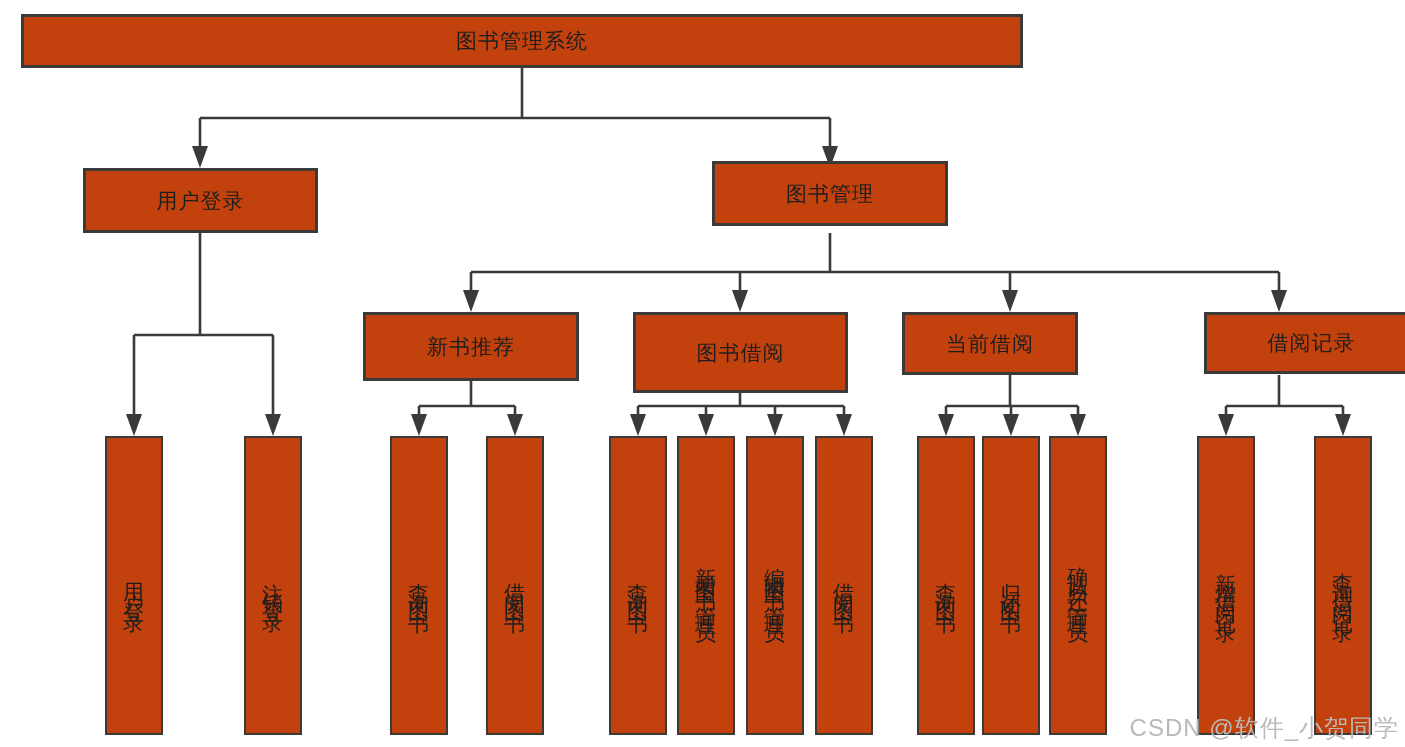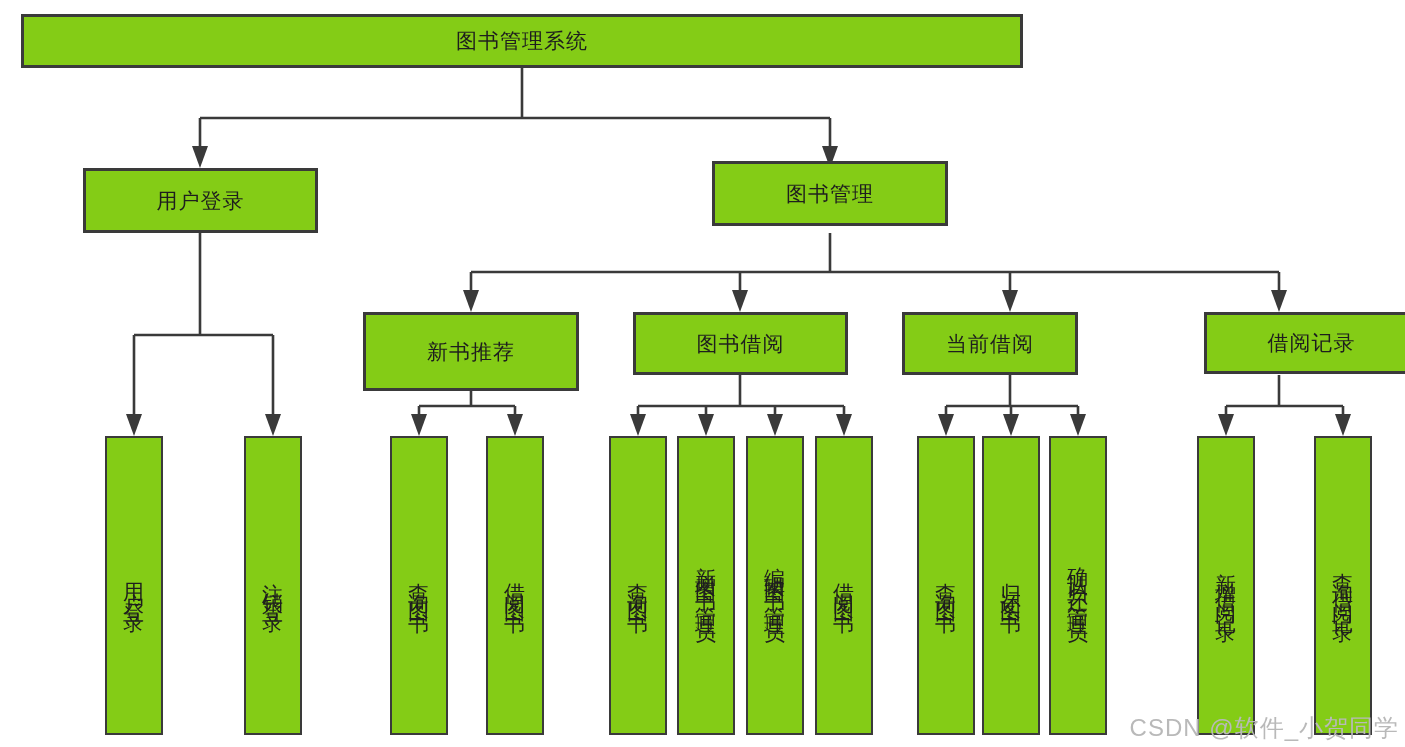--- a/index.html
+++ b/index.html
@@ -4,21 +4,21 @@
 <style>
   html,body { margin:0; padding:0; background:#ffffff; }
   .stage {
     position:relative; width:1405px; height:747px; background:#ffffff;
     font-family:"Liberation Sans","DejaVu Sans",sans-serif; overflow:hidden;
   }
   .wires { position:absolute; left:0; top:0; width:1405px; height:747px; }
   .ln { stroke:#3a3a3a; stroke-width:2.6; fill:none; }
   .ah { fill:#3a3a3a; stroke:none; }
   .box {
-    position:absolute; background:#84cc16; border:3px solid #3a3a3a;
+    position:absolute; background:#c2410c; border:3px solid #3a3a3a;
     box-sizing:border-box; display:flex; align-items:center; justify-content:center;
     color:#1e1e1e;
   }
   .hbox { font-size:21px; letter-spacing:1px; white-space:nowrap; }
   .vbox {
     writing-mode:vertical-rl; text-orientation:mixed;
     font-size:21px; letter-spacing:10px; line-height:1;
     border-width:2.6px;
   }
   .vbox.long { letter-spacing:8px; }
@@ -66,22 +66,22 @@
     <path class="ln" d="M1279 375 V406 M1226 406 H1343 M1226 406 V416 M1343 406 V416"></path>
     <polygon class="ah" points="1218,414 1234,414 1226,436"></polygon>
     <polygon class="ah" points="1335,414 1351,414 1343,436"></polygon>
   </svg>
 
   <div class="box hbox" style="left:21px; top:14px; width:1002px; height:54px;">图书管理系统</div>
 
   <div class="box hbox" style="left:83px; top:168px; width:235px; height:65px;">用户登录</div>
   <div class="box hbox" style="left:712px; top:161px; width:236px; height:65px;">图书管理</div>
 
-  <div class="box hbox" style="left:363px; top:312px; width:216px; height:79px;">新书推荐</div>
-  <div class="box hbox" style="left:633px; top:312px; width:215px; height:63px;">图书借阅</div>
+  <div class="box hbox" style="left:363px; top:312px; width:216px; height:69px;">新书推荐</div>
+  <div class="box hbox" style="left:633px; top:312px; width:215px; height:81px;">图书借阅</div>
   <div class="box hbox" style="left:902px; top:312px; width:176px; height:63px;">当前借阅</div>
   <div class="box hbox" style="left:1204px; top:312px; width:215px; height:62px;text-align:right;">借阅记录</div>
 
   <div class="box vbox" style="left:105px; top:436px; width:58px; height:299px;">用户登录</div>
   <div class="box vbox" style="left:244px; top:436px; width:58px; height:299px;">注销登录</div>
 
   <div class="box vbox" style="left:390px; top:436px; width:58px; height:299px;">查询图书</div>
   <div class="box vbox" style="left:486px; top:436px; width:58px; height:299px;">借阅图书</div>
 
   <div class="box vbox" style="left:609px; top:436px; width:58px; height:299px;">查询图书</div>

